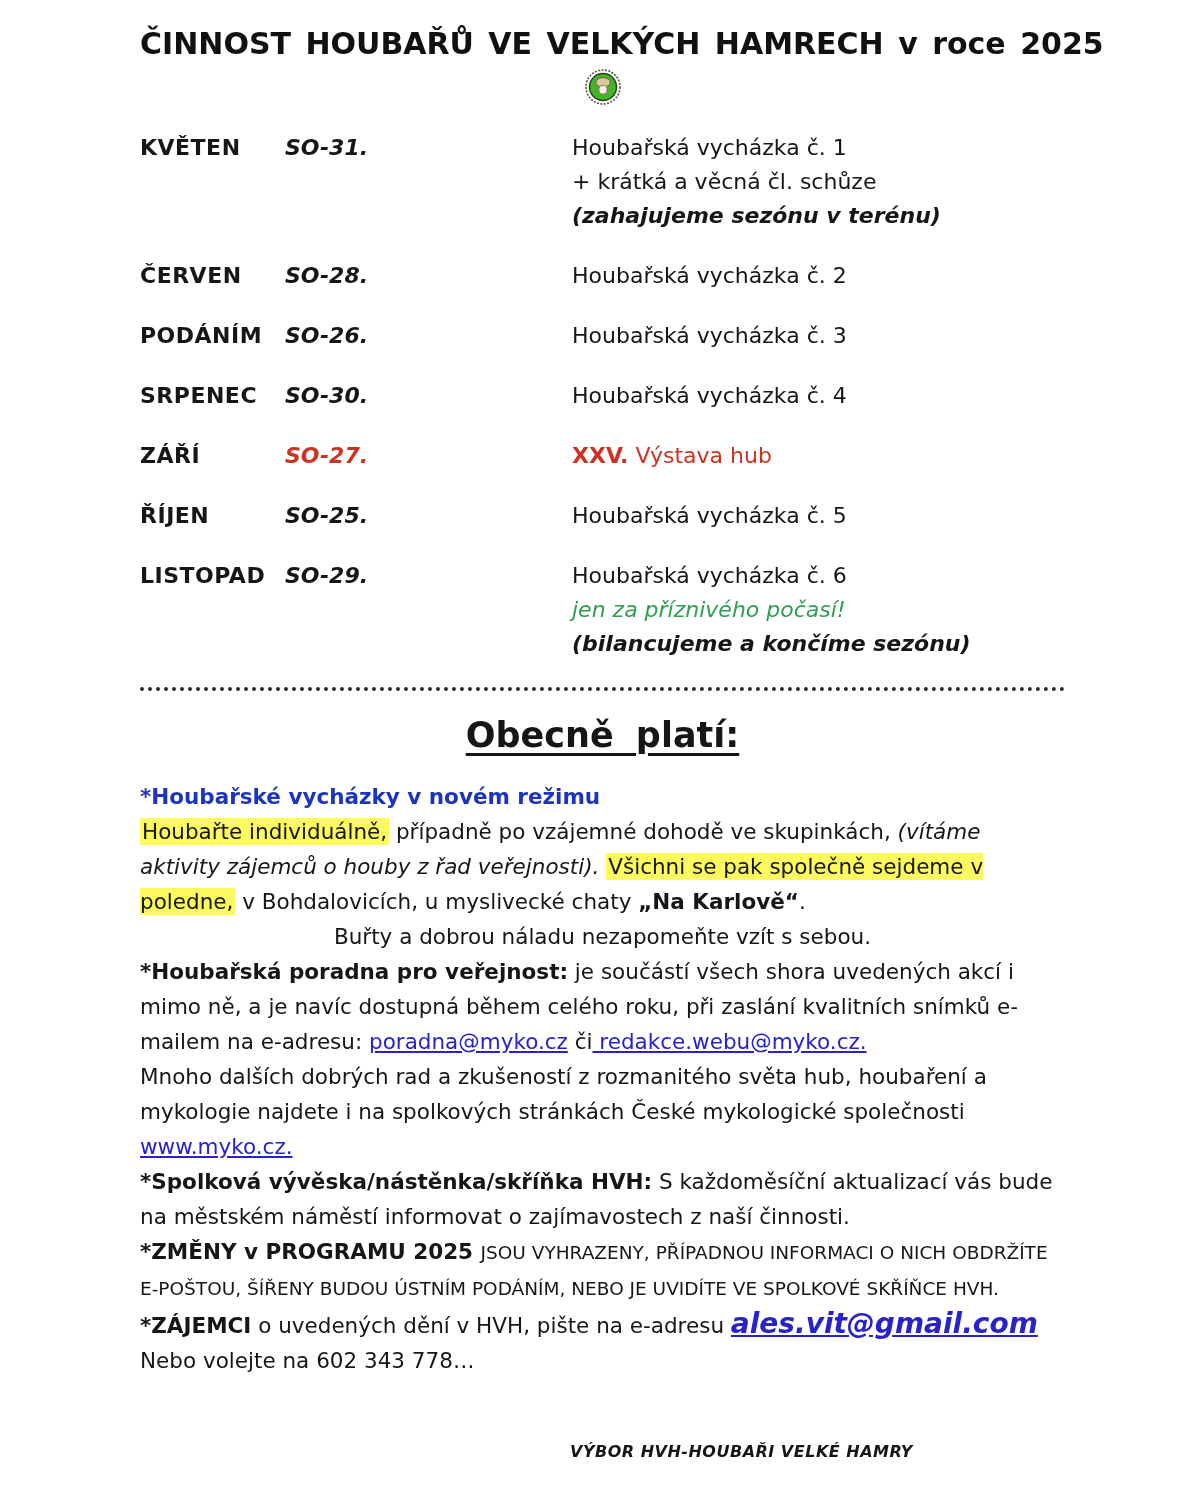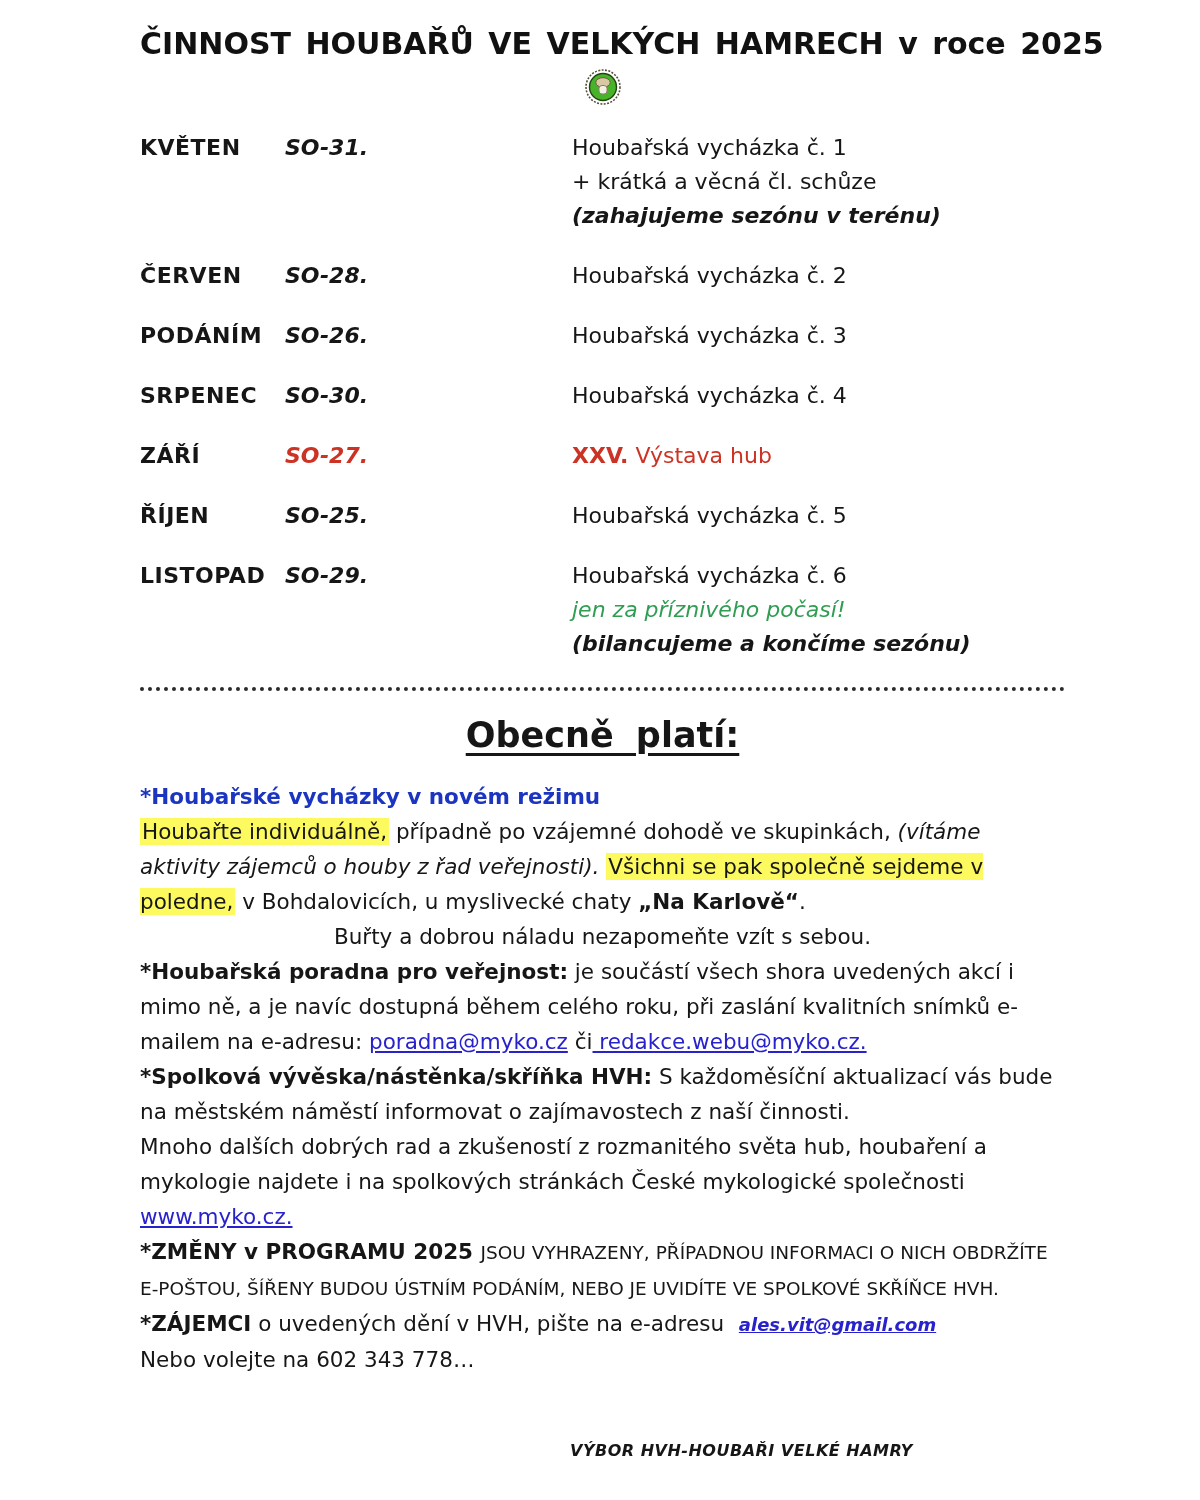--- a/index.html
+++ b/index.html
@@ -53,22 +53,22 @@
   .para { margin: 0; }
   .centered-line { text-align: center; }
 
   a.link {
     color: var(--link-blue, #2822cc);
     text-decoration: underline;
     cursor: pointer;
   }
   .caps-small { font-size: 18.5px; }
   .email-big {
-    font-size: 18px; font-weight: bold; font-style: italic;
-    color: var(--link-blue, #2822cc); text-decoration: underline; margin-left: 8px;
+    font-size: 28px; font-weight: bold; font-style: italic;
+    color: var(--link-blue, #2822cc); text-decoration: underline;
   }
 
   .footer {
     margin-top: 64px; margin-left: 430px;
     font-size: 16px; font-weight: bold; font-style: italic;
     letter-spacing: 0.5px;
   }
 </style>
 </head>
 <body>
@@ -163,25 +163,25 @@
       <span class="hl">Houbařte individuálně,</span><span> případně po vzájemné dohodě ve skupinkách, </span><span class="i">(vítáme aktivity zájemců o houby z řad veřejnosti). </span><span class="hl">Všichni se pak společně sejdeme v poledne,</span><span> v Bohdalovicích, u myslivecké chaty </span><span class="b">„Na Karlově“</span><span>.</span>
     </p>
 
     <p class="para centered-line">Buřty a dobrou náladu nezapomeňte vzít s sebou.</p>
 
     <p class="para">
       <span class="b">*Houbařská poradna pro veřejnost:</span><span> je součástí všech shora uvedených akcí i mimo ně, a je navíc dostupná během celého roku, při zaslání kvalitních snímků e-mailem na e-adresu: </span><a class="link">poradna@myko.cz</a><span> či</span><a class="link"> redakce.webu@myko.cz.</a>
     </p>
 
     <p class="para">
-      <span class="b">*Spolková vývěska/nástěnka/skříňka HVH:</span><span> S každoměsíční aktualizací vás bude na městském náměstí informovat o zajímavostech z naší činnosti.</span>
+      <span>Mnoho dalších dobrých rad a zkušeností z rozmanitého světa hub, houbaření a mykologie najdete i na spolkových stránkách České mykologické společnosti </span><a class="link">www.myko.cz.</a>
     </p>
 
     <p class="para">
-      <span>Mnoho dalších dobrých rad a zkušeností z rozmanitého světa hub, houbaření a mykologie najdete i na spolkových stránkách České mykologické společnosti </span><a class="link">www.myko.cz.</a>
+      <span class="b">*Spolková vývěska/nástěnka/skříňka HVH:</span><span> S každoměsíční aktualizací vás bude na městském náměstí informovat o zajímavostech z naší činnosti.</span>
     </p>
 
     <p class="para">
       <span class="b">*ZMĚNY v PROGRAMU 2025 </span><span class="caps-small">JSOU VYHRAZENY, PŘÍPADNOU INFORMACI O NICH OBDRŽÍTE E-POŠTOU, ŠÍŘENY BUDOU ÚSTNÍM PODÁNÍM, NEBO JE UVIDÍTE VE SPOLKOVÉ SKŘÍŇCE HVH.</span>
     </p>
 
     <p class="para">
       <span class="b">*ZÁJEMCI</span><span> o uvedených dění v HVH, pište na e-adresu </span><a class="email-big">ales.vit@gmail.com</a>
     </p>
 

